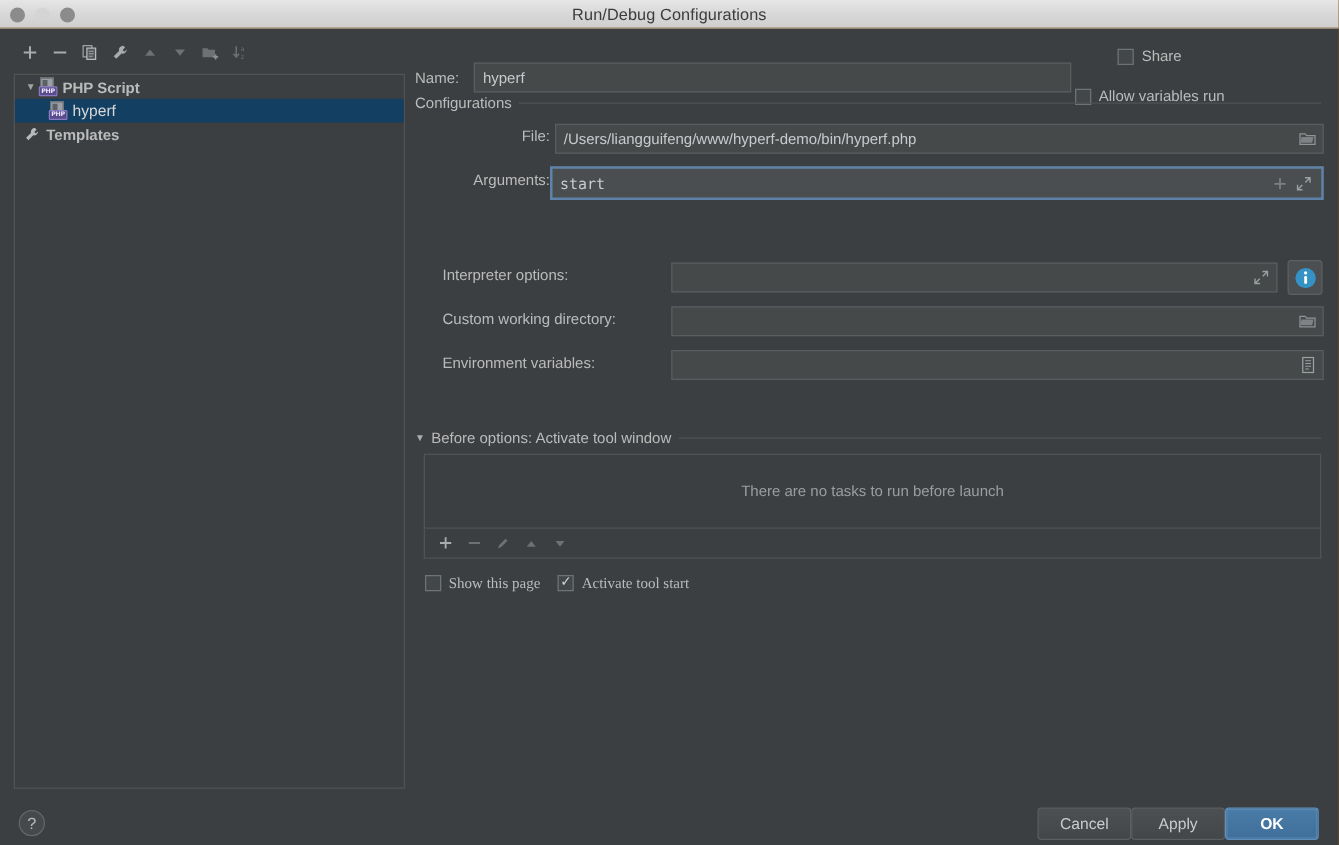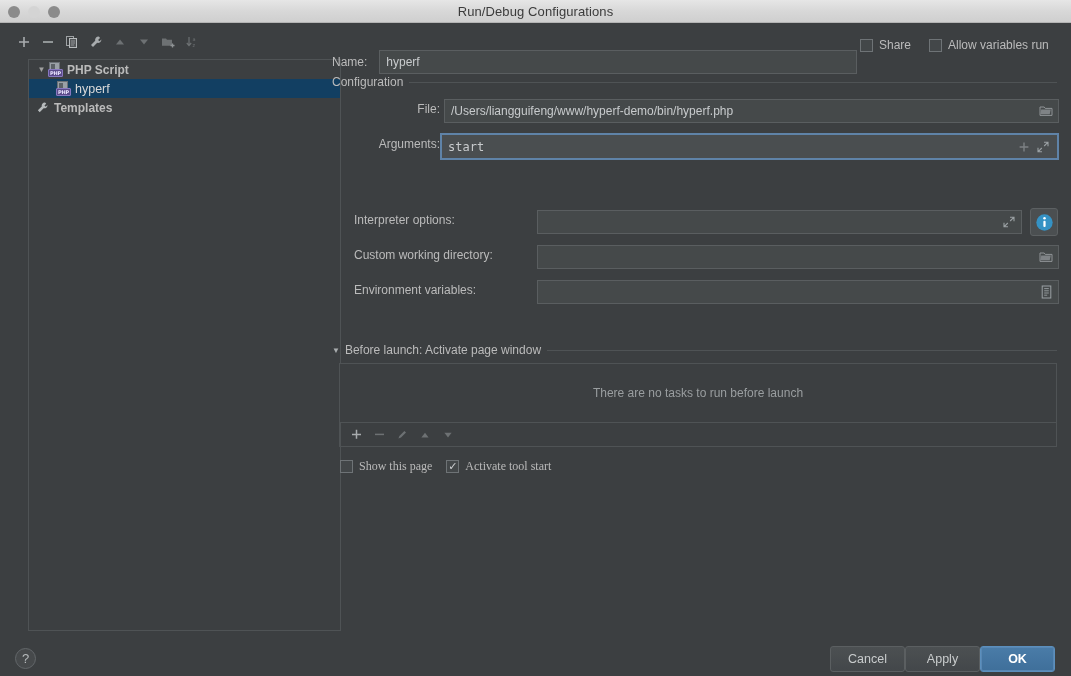--- a/index.html
+++ b/index.html
@@ -34,21 +34,21 @@
     width: 100%; text-align: center;
     font-size: 13px; color: #3b3b3b;
     letter-spacing: 0.1px;
   }
 
   
   .body { position: absolute; left: 0; top: 23px; width: 1071px; height: 653px; background: #3c3f41; }
 
   
   .left-panel {
-    position: absolute; left: 28px; top: 36px;
+    position: absolute; left: 11px; top: 36px;
     width: 313px; height: 572px;
     background: #3c3f41;
     border: 1px solid #4f5355;
     padding-left: 32px;
   }
   .tree { position: absolute; left: 0; top: 0; width: 311px; }
   .tree-row {
     height: 19px; display: flex; align-items: center;
     font-size: 12px; color: #bbbbbb; padding-left: 6px;
     white-space: nowrap;
@@ -267,33 +267,33 @@
 
     <div class="right">
 
       <div class="row" style="left:0px; top:27px;">
         <span class="lbl">Name:</span>
         <div class="field" style="width:478px; margin-left:12px;">
           <span title="hyperf">hyperf</span>
         </div>
       </div>
 
-      <div class="row" style="left:528px; top:15px; gap:18px;">
+      <div class="row" style="left:528px; top:15px; gap:18px;flex-direction:column;">
         <span class="cbx-wrap">
           <span class="cbx"></span>
           <span class="cbx-label">Share</span>
         </span>
         <span class="cbx-wrap">
           <span class="cbx"></span>
           <span class="cbx-label">Allow variables run</span>
         </span>
       </div>
 
       <div class="section" style="left:0px; top:52px; width:725px;">
-        <span class="sect-label">Configuration</span>
+        <span class="sect-label">Configurations</span>
         <span class="rule"></span>
       </div>
 
       <div class="row" style="left:22px; top:79px;">
         <span class="lbl" style="width:86px; text-align:right;">File:</span>
       </div>
       <div class="field" style="position:absolute; left:112px; top:76px; width:615px;">
         <span>/Users/liangguifeng/www/hyperf-demo/bin/hyperf.php</span>
         <span class="field-btn">
           <svg width="14" height="12" viewBox="0 0 14 12">
@@ -363,21 +363,21 @@
         <span class="field-btn">
           <svg width="13" height="14" viewBox="0 0 13 14">
             <rect x="2.2" y="1" width="8.6" height="12" fill="none" stroke="#9aa0a3" stroke-width="1"></rect>
             <path d="M4.2 3.6h4.6M4.2 5.8h4.6M4.2 8h4.6M4.2 10.2h3" stroke="#9aa0a3" stroke-width="0.9"></path>
           </svg>
         </span>
       </div>
 
       <div class="section" style="left:0px; top:320px; width:725px;">
         <span class="caret">▼</span>
-        <span class="sect-label">Before launch: Activate page window</span>
+        <span class="sect-label">Before options: Activate tool window</span>
         <span class="rule"></span>
       </div>
 
       <div style="position:absolute; left:0px; top:320px; width:725px; height:130px;">
         <div class="bl-box" style="left:7px; top:20px; width:718px; height:60px;">
           <span class="bl-empty">There are no tasks to run before launch</span>
         </div>
         <div class="bl-toolbar" style="left:7px; top:80px; width:718px;">
           <span class="bl-btn">
             <svg width="13" height="13" viewBox="0 0 13 13">

